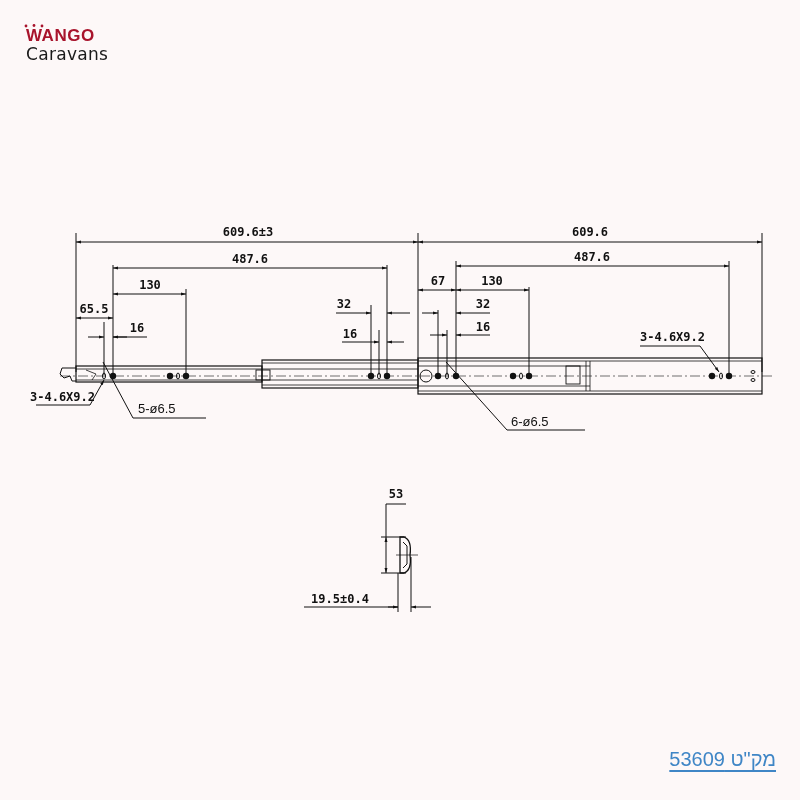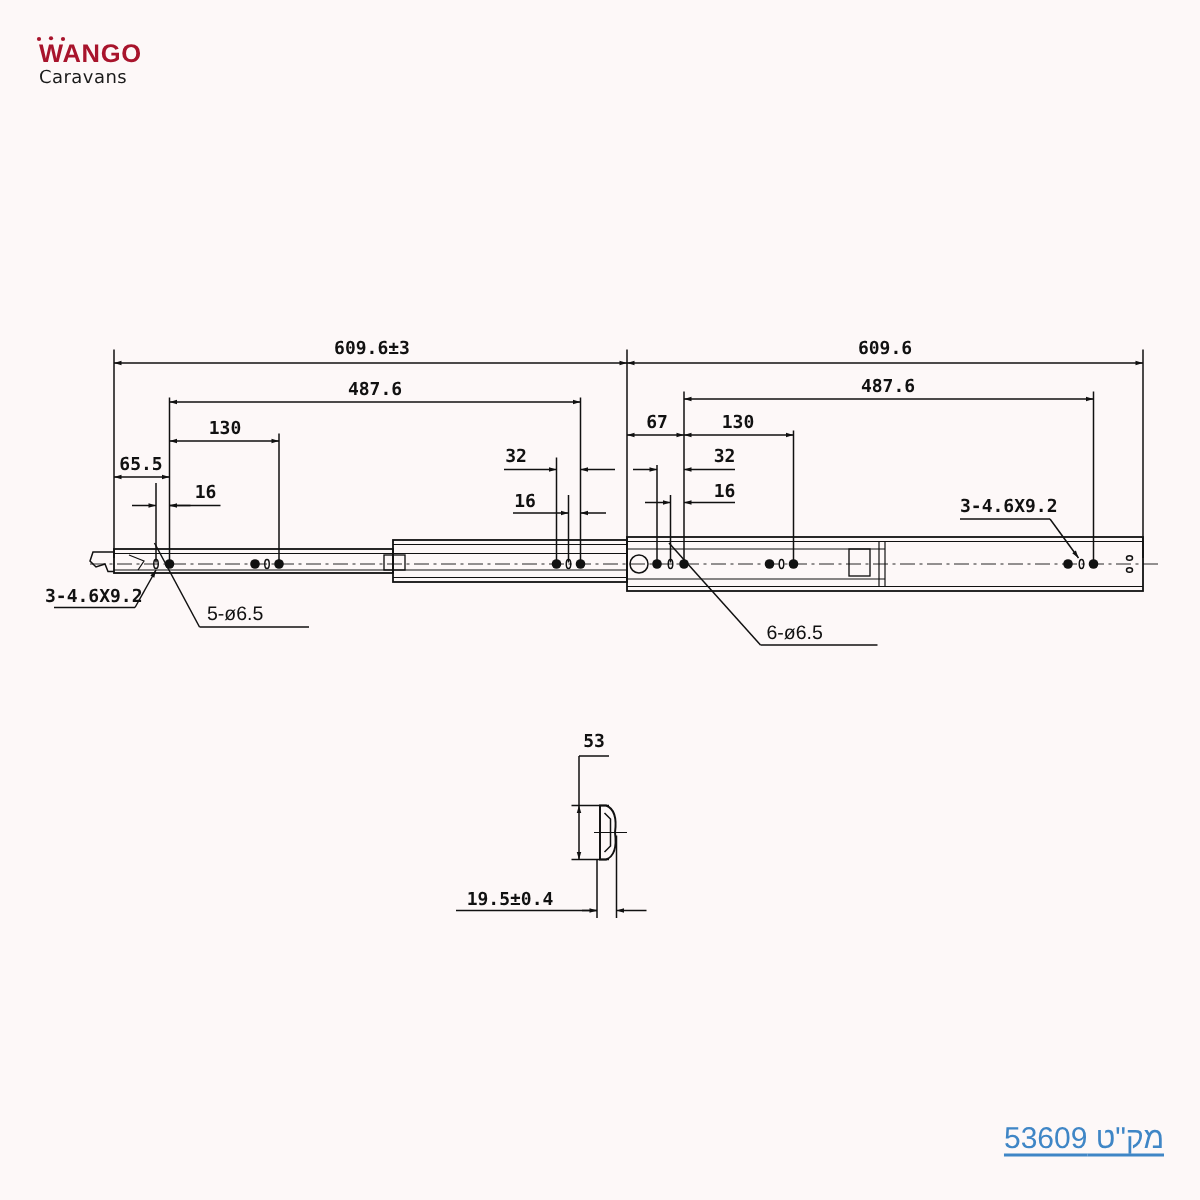--- a/index.html
+++ b/index.html
@@ -19,21 +19,21 @@
       font-family: "Liberation Sans", sans-serif;
       font-weight: bold; font-size: 17px; letter-spacing: 0.5px;
       color: #a8142c;
     }
     .logo-crown {
       position: absolute; left: 0px; top: 0px;
     }
     .logo-bottom {
       position: absolute; left: 2px; top: 20px;
       font-family: "DejaVu Sans", sans-serif;
-      font-size: 12px; color: #1a1a1a; letter-spacing: 0.3px;
+      font-size: 17px; color: #1a1a1a; letter-spacing: 0.3px;
     }
     .drawing {
       position: absolute; left: 0; top: 0;
       width: 800px; height: 800px;
     }
     .dim-text {
       font-family: "DejaVu Sans Mono", monospace;
       font-weight: bold;
       font-size: 12px;
       fill: #111;

